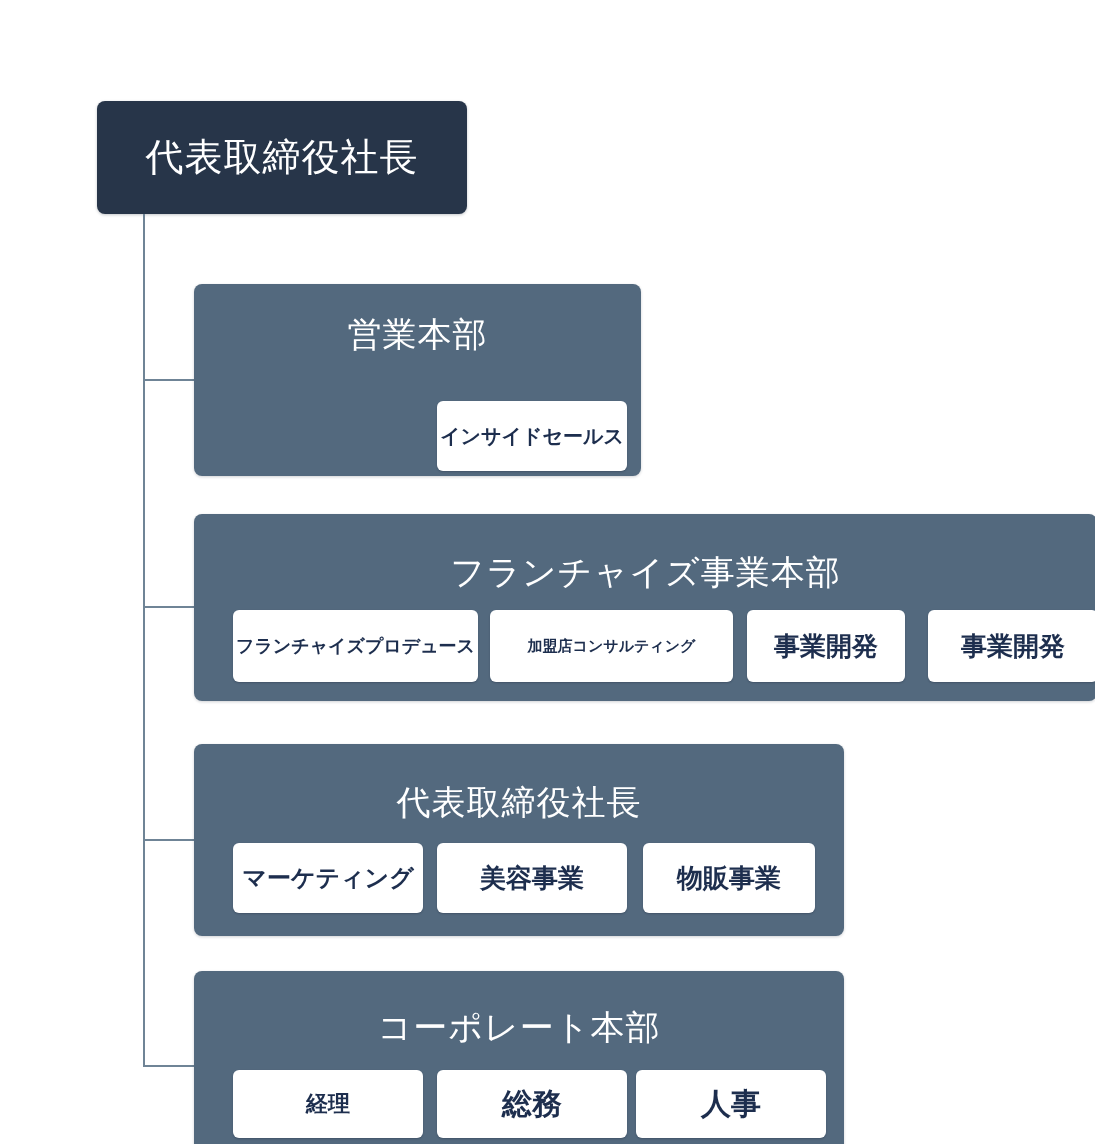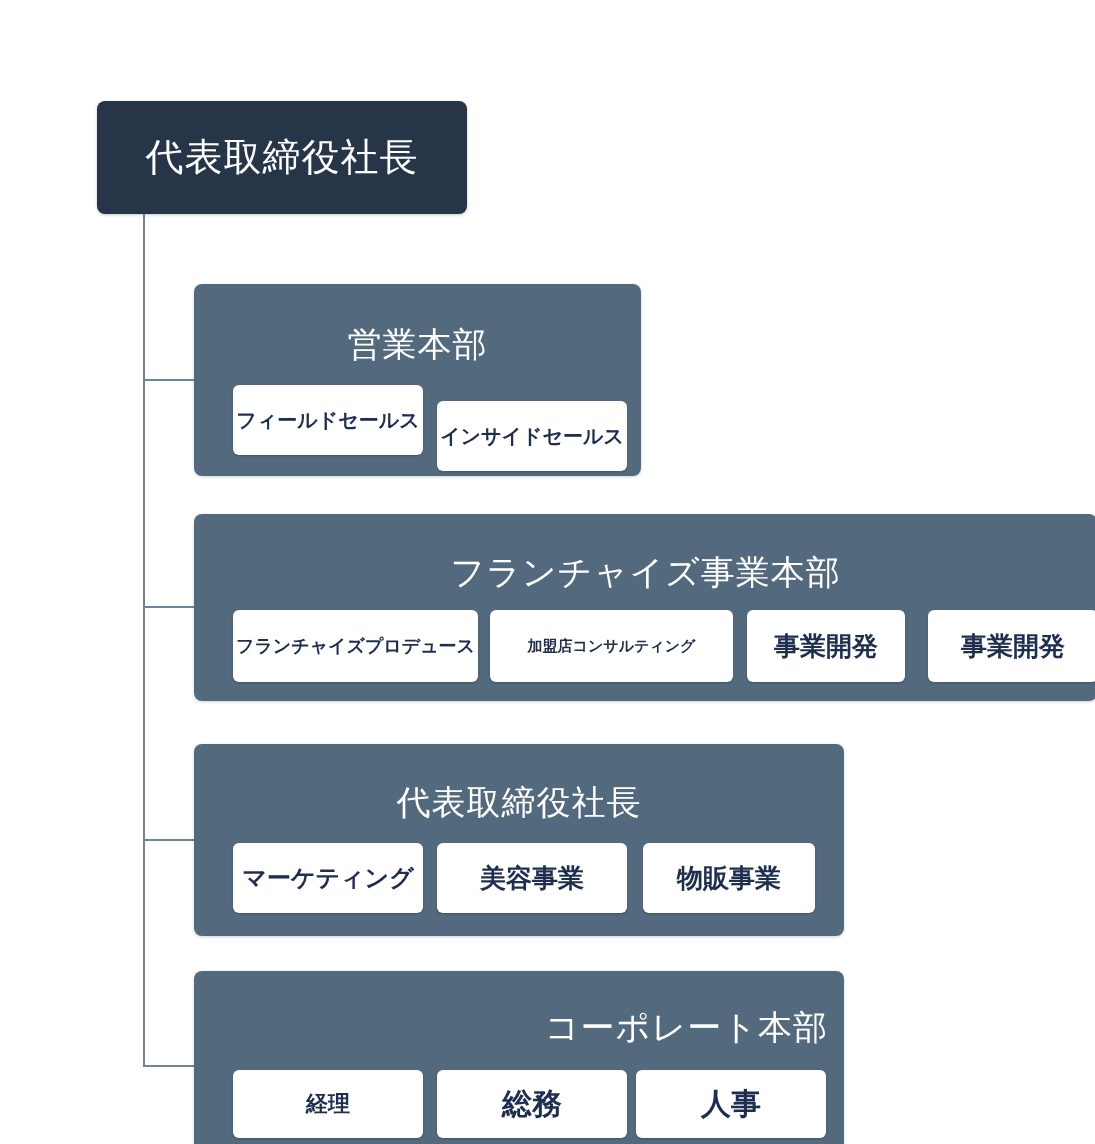--- a/index.html
+++ b/index.html
@@ -43,36 +43,36 @@
     color:var(--title-text);font-size:34px;font-weight:500;line-height:44px;
     letter-spacing:1px;white-space:nowrap;
   }
   .unit{
     position:absolute;background:var(--unit-bg);border-radius:6px;
     display:flex;align-items:center;justify-content:center;
     color:var(--unit-text);font-weight:700;white-space:nowrap;
     box-shadow:0 1px 2px rgba(20,30,45,0.28);
   }
   .dept-1{left:130px;top:220px;width:447px;height:192px;}
-  .dept-1 .dept-title{top:22px;}
+  .dept-1 .dept-title{top:12px;}
   .d1-u0{left:23px;top:85px;width:190px;height:70px;font-size:20px;}
   .d1-u1{left:227px;top:101px;width:190px;height:70px;font-size:20px;}
   .dept-2{left:130px;top:450px;width:903px;height:187px;}
   .dept-2 .dept-title{top:20px;}
   .d2-u0{left:23px;top:80px;width:245px;height:72px;font-size:18px;}
   .d2-u1{left:280px;top:80px;width:243px;height:72px;font-size:15px;}
   .d2-u2{left:537px;top:80px;width:158px;height:72px;font-size:26px;}
   .d2-u3{left:718px;top:80px;width:170px;height:72px;font-size:26px;}
   .dept-3{left:130px;top:680px;width:650px;height:192px;}
   .dept-3 .dept-title{top:20px;}
   .d3-u0{left:23px;top:83px;width:190px;height:70px;font-size:24px;}
   .d3-u1{left:227px;top:83px;width:190px;height:70px;font-size:26px;}
   .d3-u2{left:433px;top:83px;width:172px;height:70px;font-size:26px;}
   .dept-4{left:130px;top:907px;width:650px;height:191px;}
-  .dept-4 .dept-title{top:18px;text-align:right;}
+  .dept-4 .dept-title{top:18px;}
   .d4-u0{left:23px;top:83px;width:190px;height:68px;font-size:22px;}
   .d4-u1{left:227px;top:83px;width:190px;height:68px;font-size:30px;}
   .d4-u2{left:426px;top:83px;width:190px;height:68px;font-size:30px;}
 </style>
 </head>
 <body>
 
 <div class="canvas">
 
   <div class="root-box">
@@ -80,21 +80,20 @@
   </div>
 
   <div class="connector trunk"></div>
   <div class="connector branch branch-1"></div>
   <div class="connector branch branch-2"></div>
   <div class="connector branch branch-3"></div>
   <div class="connector branch branch-4"></div>
 
   <section class="dept dept-1">
     <h2 class="dept-title">営業本部</h2>
-    <div class="unit d1-u0">フィールドセールス</div>
     <div class="unit d1-u1">インサイドセールス</div>
   </section>
 
   <section class="dept dept-2">
     <h2 class="dept-title">フランチャイズ事業本部</h2>
     <div class="unit d2-u0">フランチャイズプロデュース</div>
     <div class="unit d2-u1">加盟店コンサルティング</div>
     <div class="unit d2-u2">事業開発</div>
     <div class="unit d2-u3">事業開発</div>
   </section>

